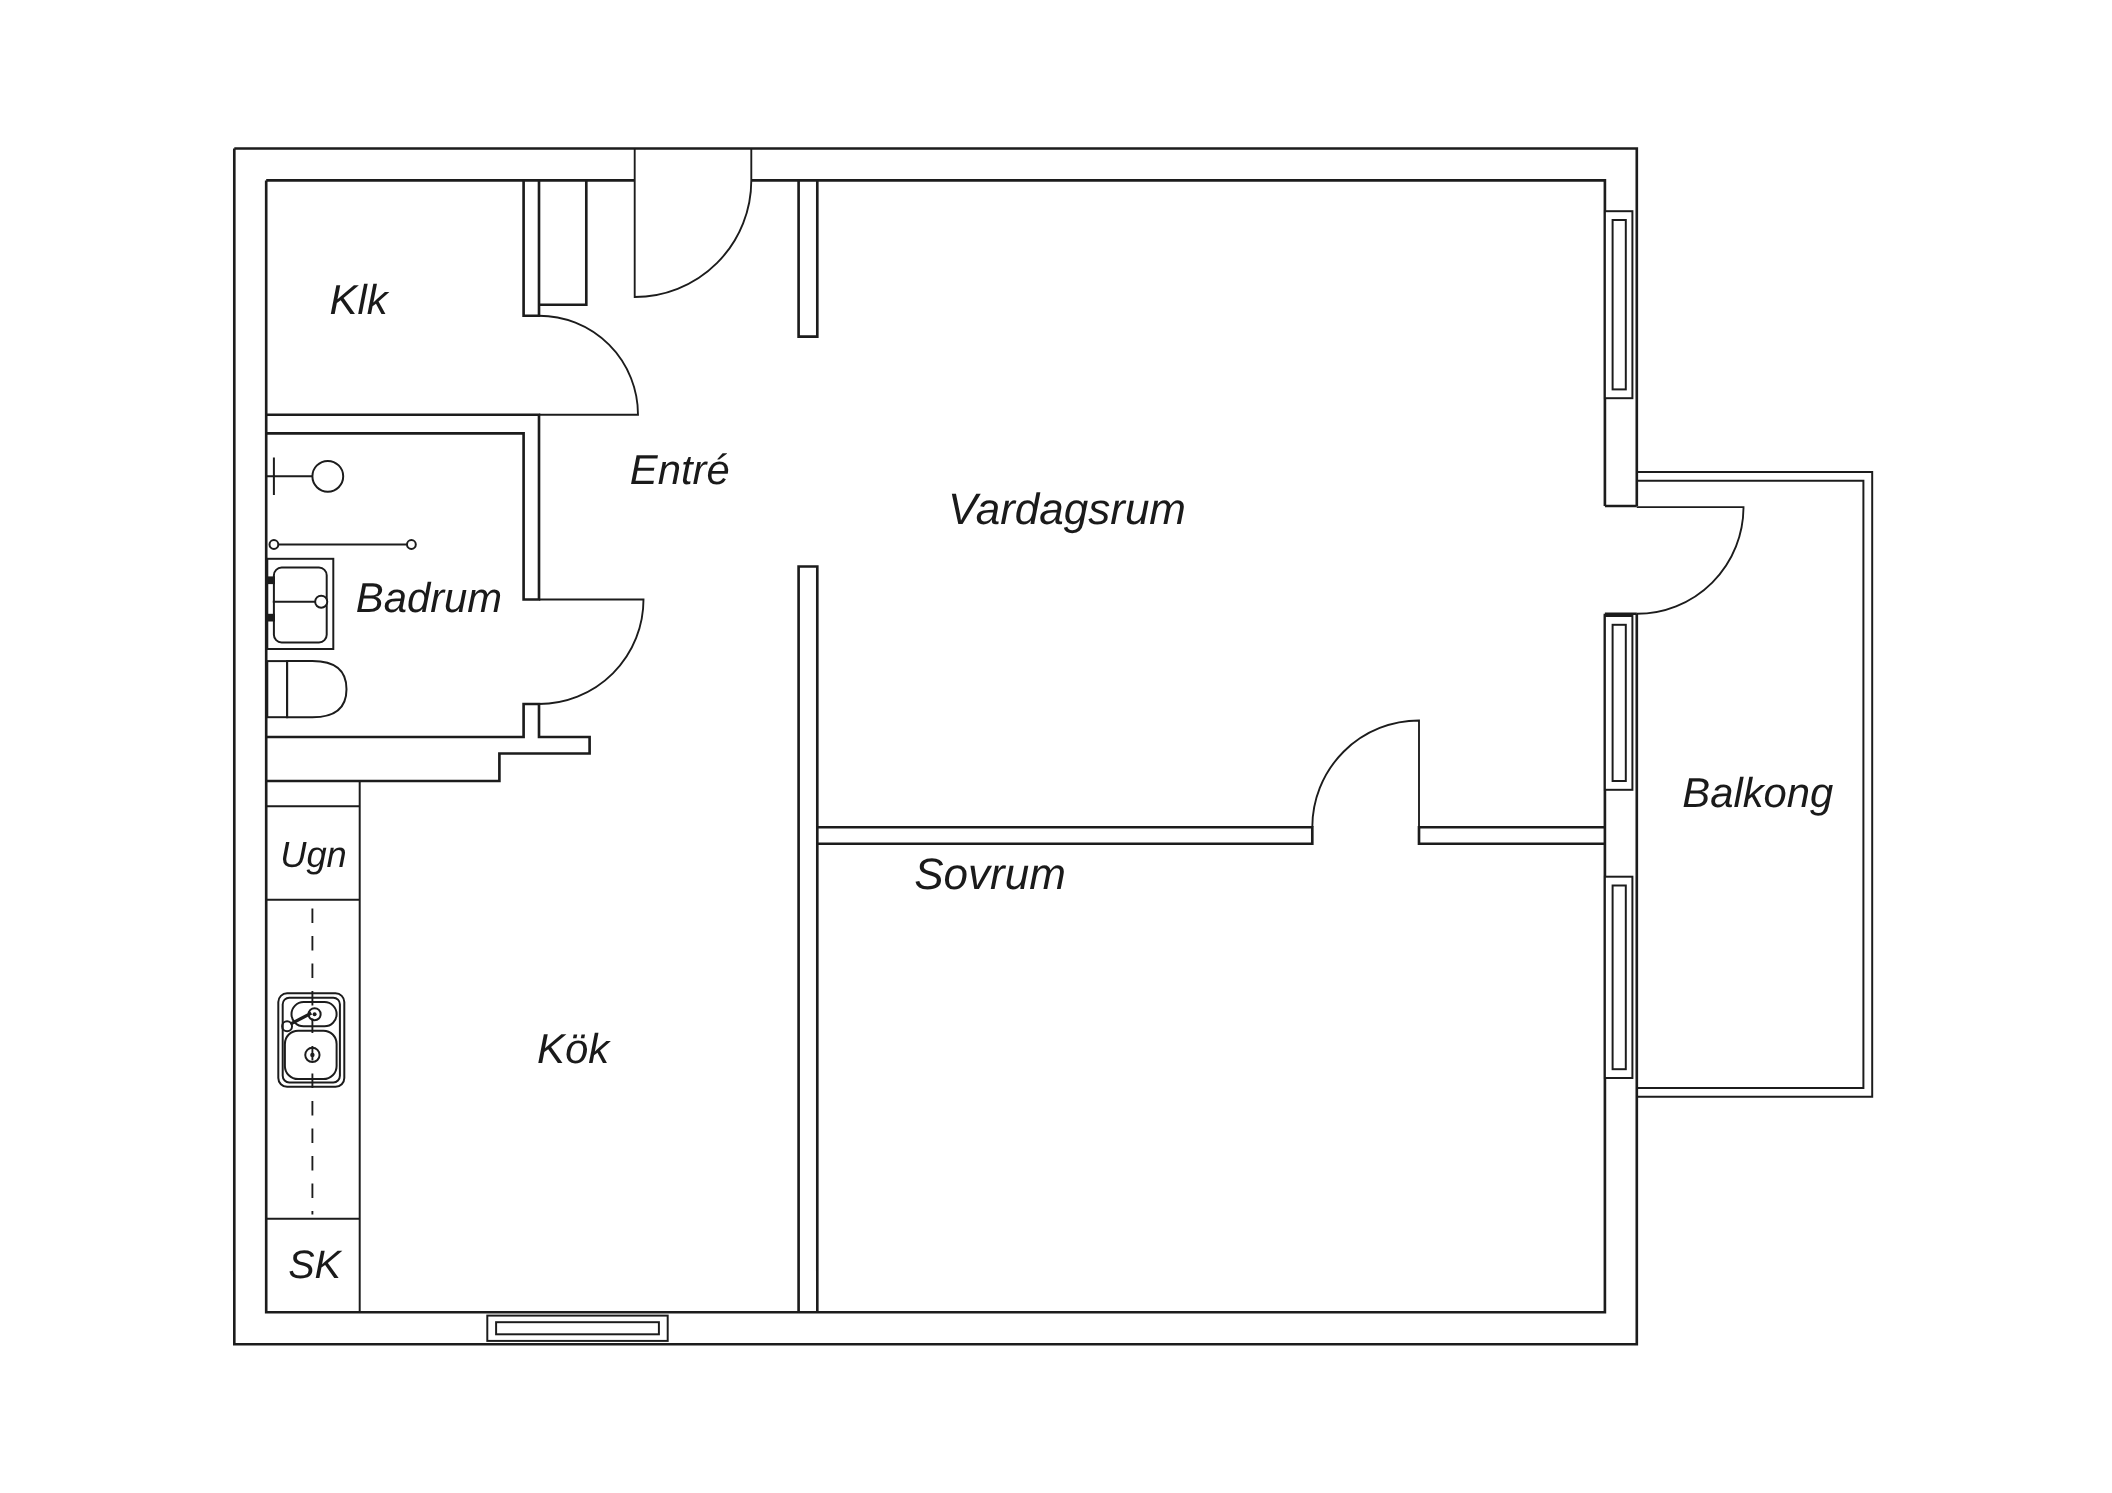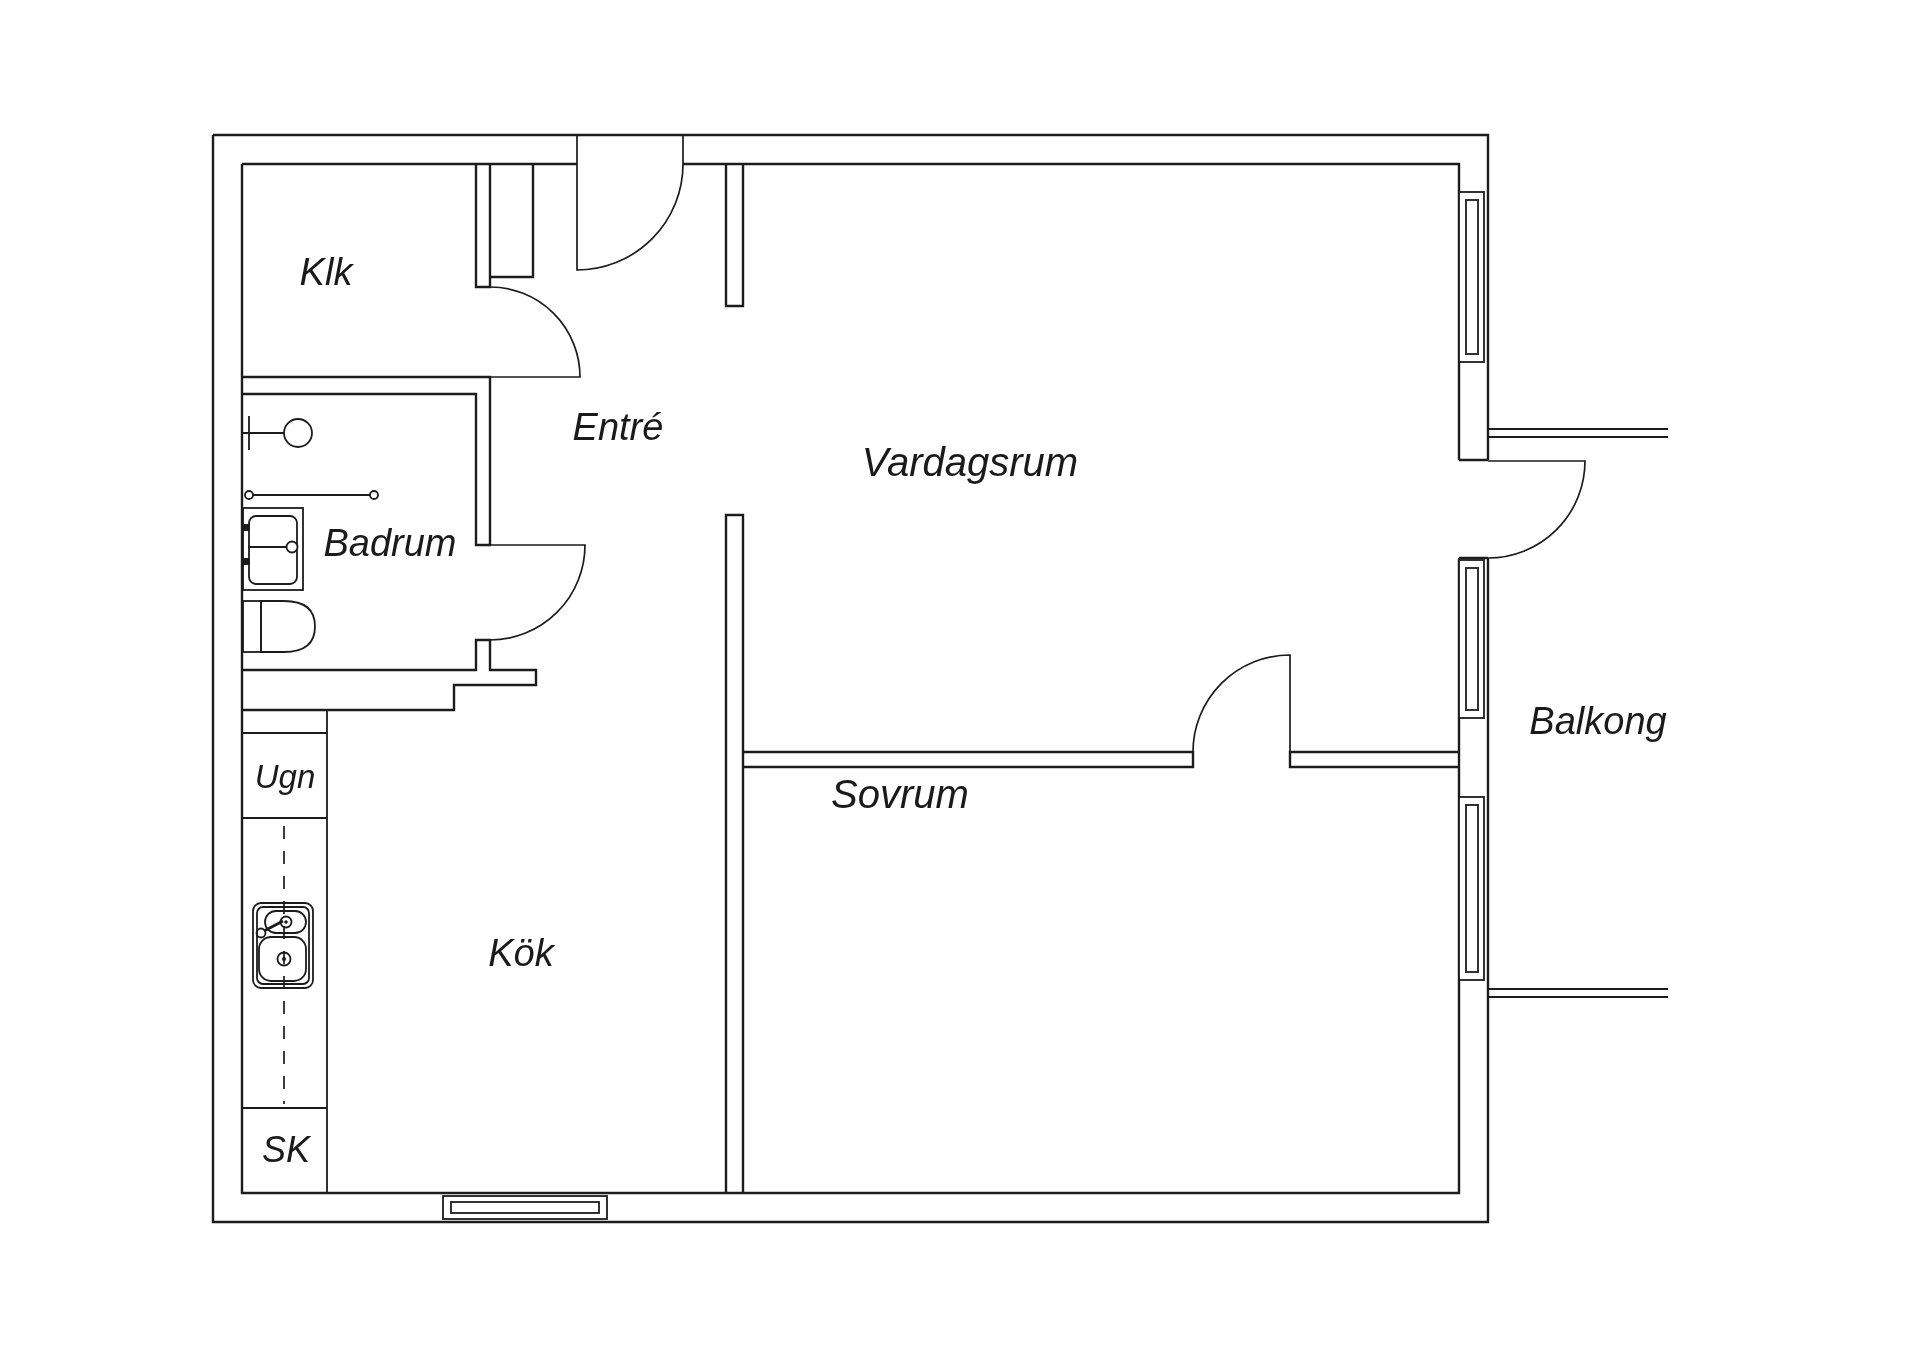--- a/index.html
+++ b/index.html
@@ -1,16 +1,16 @@
 <!DOCTYPE html>
 <html><head>
 <meta charset="utf-8">
 <style>
   html,body{margin:0;padding:0;background:#ffffff;}
-  .page{position:relative;width:1668px;height:1357px;background:#ffffff;overflow:hidden;}
+  .page{position:relative;width:1668px;height:1357px;background:#ffffff;overflow:hidden;padding-left:40px;}
   svg{position:absolute;left:0;top:0;}
   .wall{fill:none;stroke:#1c1c1c;stroke-width:2.4;}
   .thin{fill:none;stroke:#1c1c1c;stroke-width:1.8;}
   .win{fill:#ffffff;stroke:#1c1c1c;stroke-width:1.8;}
   .door{fill:none;stroke:#1c1c1c;stroke-width:1.7;}
   .dash{fill:none;stroke:#1c1c1c;stroke-width:1.7;stroke-dasharray:13 12;}
   .knob{fill:#1c1c1c;stroke:none;}
   .dot{fill:#1c1c1c;stroke:none;}
   .fixwhite{fill:#ffffff;stroke:#1c1c1c;stroke-width:1.8;}
   text.room{font-family:"Liberation Sans",sans-serif;font-style:italic;fill:#1a1a1a;}

